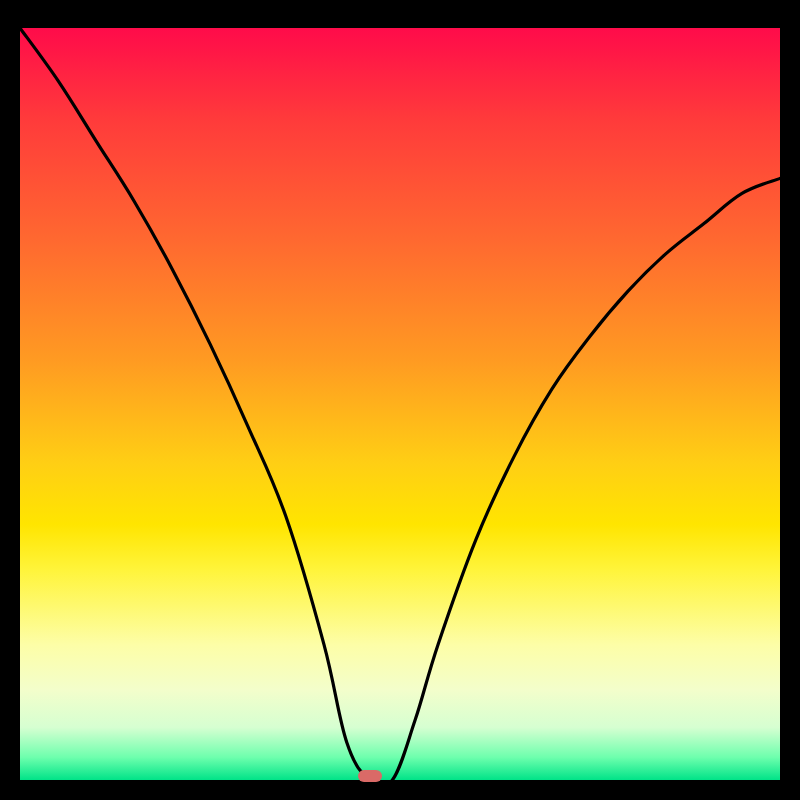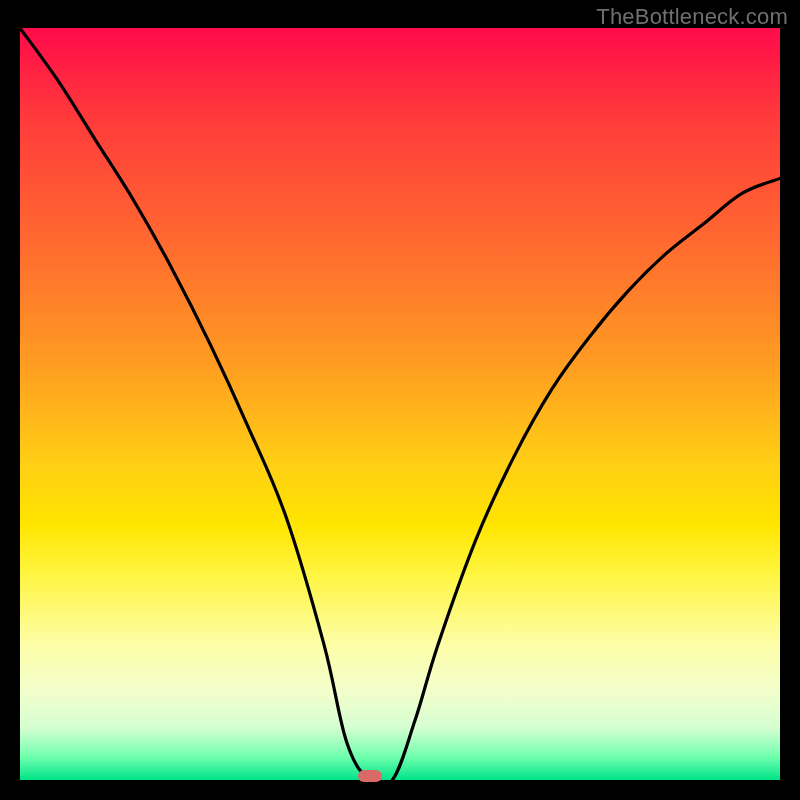--- a/index.html
+++ b/index.html
@@ -65,21 +65,20 @@
     height: 12px;
     background: #da6a67;
     border-radius: 7px;
     transform: translateY(2px);
   }
 </style>
 </head>
 <body>
 
 <div class="frame">
-  <div class="watermark">TheBottleneck.com</div>
 
   <div class="plot-area">
     <svg class="curve" viewBox="0 0 760 752" preserveAspectRatio="none">
       <path id="curve-path" fill="none" stroke="#000000" stroke-width="3.2" stroke-linecap="round" stroke-linejoin="round" d="M 0.00 0.00 C 6.84 9.48, 24.32 32.34, 38.00 52.64 C 51.68 72.94, 62.32 91.14, 76.00 112.80 C 89.68 134.46, 100.32 149.95, 114.00 172.96 C 127.68 195.97, 138.32 214.92, 152.00 240.64 C 165.68 266.36, 176.32 287.41, 190.00 315.84 C 203.68 344.27, 214.32 367.43, 228.00 398.56 C 241.68 429.69, 252.32 449.55, 266.00 488.80 C 279.68 528.05, 293.06 576.03, 304.00 616.64 C 314.94 657.25, 318.59 690.04, 326.80 714.40 C 335.01 738.76, 341.39 745.23, 349.60 752.00 C 357.81 758.77, 364.19 762.83, 372.40 752.00 C 380.61 741.17, 386.99 716.20, 395.20 691.84 C 403.41 667.48, 407.06 649.13, 418.00 616.64 C 428.94 584.15, 442.32 545.20, 456.00 511.36 C 469.68 477.52, 480.32 455.71, 494.00 428.64 C 507.68 401.57, 518.32 382.62, 532.00 360.96 C 545.68 339.30, 556.32 325.92, 570.00 308.32 C 583.68 290.72, 594.32 278.09, 608.00 263.20 C 621.68 248.31, 632.32 237.78, 646.00 225.60 C 659.68 213.42, 670.32 206.35, 684.00 195.52 C 697.68 184.69, 708.32 173.56, 722.00 165.44 C 735.68 157.32, 753.16 153.11, 760.00 150.40"></path>
     </svg>
     <div class="marker" style="left: 337.6px; background: rgb(218, 106, 103);"></div>
   </div>
 </div>
 
 </body></html>

